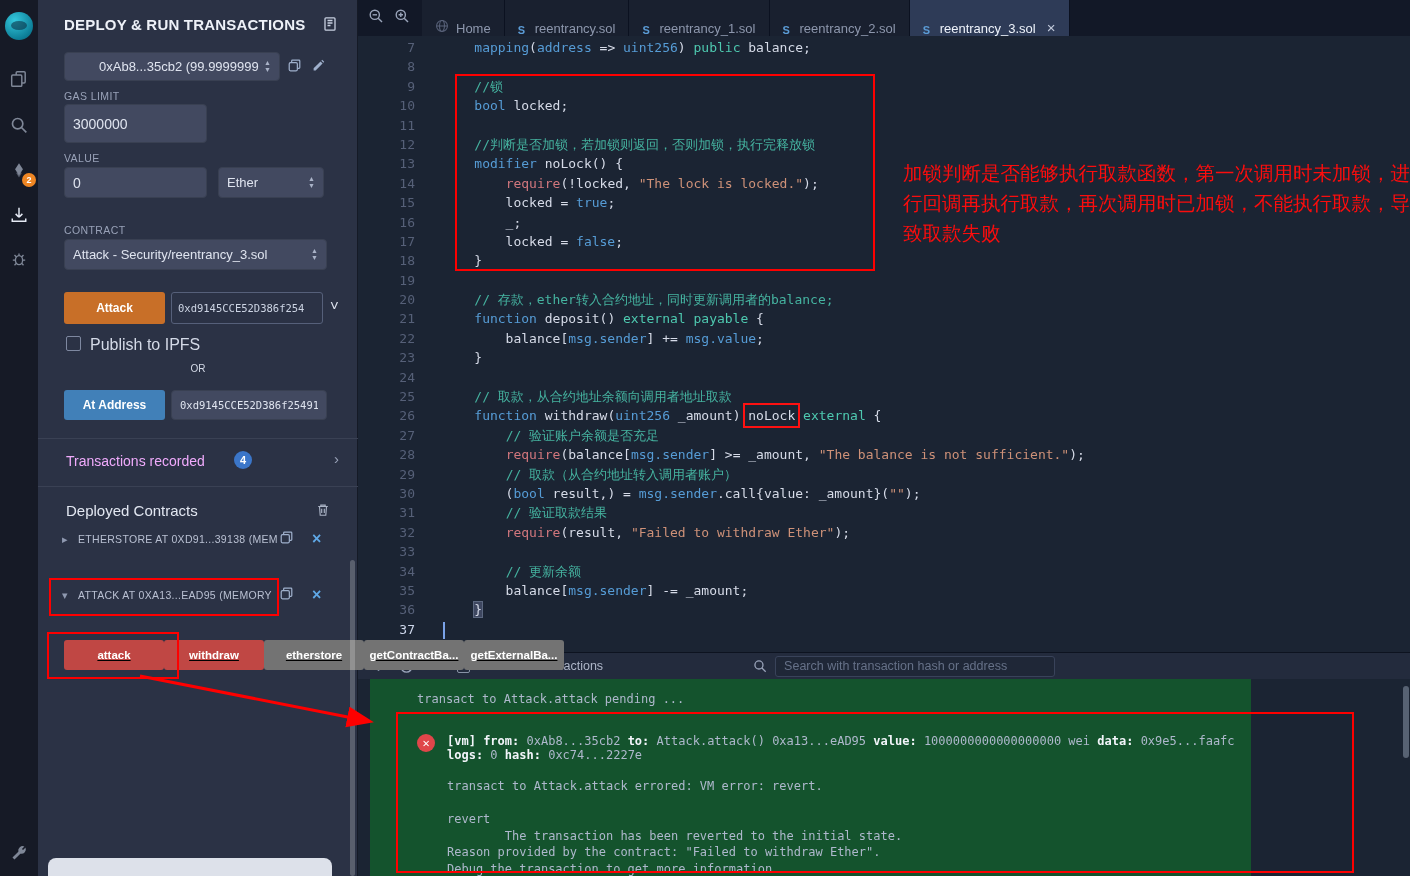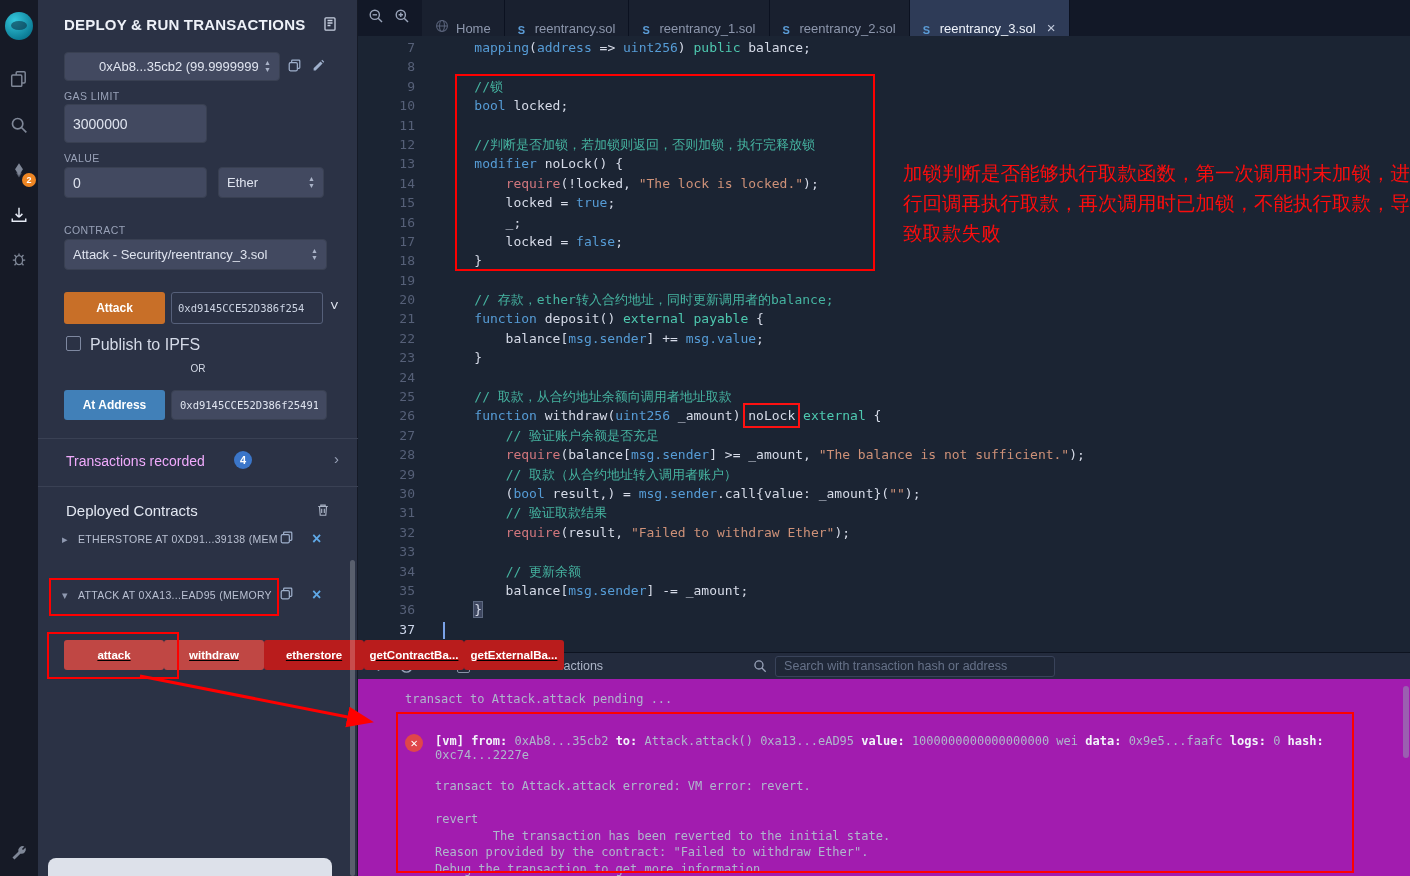--- a/index.html
+++ b/index.html
@@ -44,21 +44,21 @@
   .dc-list { position:absolute; left:0; top:524px; width:320px; }
   .dc-row { display:flex; align-items:center; height:30px; margin-bottom:26px; padding-left:24px; cursor:pointer; }
   .dc-caret { color:#8f99b0; font-size:11px; width:16px; }
   .dc-label { color:#b9c0d2; font-size:10.5px; letter-spacing:.3px; width:202px; overflow:hidden; white-space:nowrap; }
   .dc-copy { width:24px; }
   .dc-x { color:#5fa8e6; font-size:16px; font-weight:bold; margin-left:8px; cursor:pointer; }
   .actions { position:absolute; left:26px; top:640px; display:flex; flex-direction:row;text-decoration:underline; }
   .cbtn { width:100px; height:30px; margin-bottom:14px; border:none; border-radius:3px; color:#fff;
           font-size:11.5px; font-weight:bold; cursor:pointer; font-family:"Liberation Sans",sans-serif; }
   .cbtn.danger { background:#c04744; }
-  .cbtn.info { background:#b91c1c; }
+  .cbtn.info { background:#737373; }
   .low-input { position:absolute; left:10px; top:858px; width:284px; height:26px; background:#dde1ea; border-radius:8px; }
   .side-scroll { position:absolute; left:312px; top:560px; width:5px; height:316px; background:rgba(255,255,255,.22); border-radius:3px; }
 
   
   .main { position:absolute; left:358px; top:0; width:1052px; height:876px; }
   .tabbar { position:absolute; left:0; top:0; width:1052px; height:36px; background:#121827; display:flex; align-items:stretch; }
   .zoomies { display:flex; align-items:center; gap:10px; padding:0 12px 0 10px; }
   .tabs { display:flex; align-items:stretch; }
   .tab { display:flex; align-items:flex-end; gap:7px; padding:0 13px; font-size:13px; color:#8d97ad;
          border-right:1px solid #0b1120; cursor:pointer; background:#19202f; white-space:nowrap; }
@@ -84,21 +84,21 @@
   .termbar { position:absolute; left:0; top:652px; width:1052px; height:27px; background:#232b3d;
              border-top:1px solid #0d1320; display:flex; align-items:center; color:#9aa4ba; }
   .tb-item { margin-left:14px; display:flex; align-items:center; }
   .tb-count { font-size:12px; color:#c3cbdc; }
   .tb-chk { width:13px; height:13px; border:1px solid #8892a6; border-radius:2px; margin-left:22px; cursor:pointer; }
   .tb-listen { font-size:12.5px; color:#aeb6c8; margin-left:0; }
   .tb-search { margin-left:150px; }
   .tb-input { width:280px; height:21px; margin-left:8px; background:#1f2737; border:1px solid #39435a; border-radius:3px;
               color:#c3cbdc; font-size:12.5px; padding:0 8px; font-family:"Liberation Sans",sans-serif; }
   .tb-input::placeholder { color:#667188; }
-  .terminal { position:absolute; left:0; top:679px; width:1052px; height:197px; background:#a21caf;
+  .terminal { position:absolute; left:12px; top:679px; width:881px; height:197px; background:#14532d;
               font-family:"DejaVu Sans Mono",monospace; font-size:12px; color:#aeb8cc; }
   .t-pending { margin:13px 0 0 47px; white-space:pre; }
   .errblock { position:relative; margin-top:28px; padding-left:77px; }
   .err-x { position:absolute; left:47px; top:0px; width:18px; height:18px; border-radius:50%; background:#e0464a;
            color:#fff; font-size:12px; font-weight:bold; display:flex; align-items:center; justify-content:center; }
   .vmline { white-space:pre-wrap; margin-bottom:16px; }
   .tb { color:#f2f5fa; font-weight:bold; } .tn { color:#aeb8cc; }
   .tline { white-space:pre; min-height:16.5px; line-height:16.5px; }
 
   

